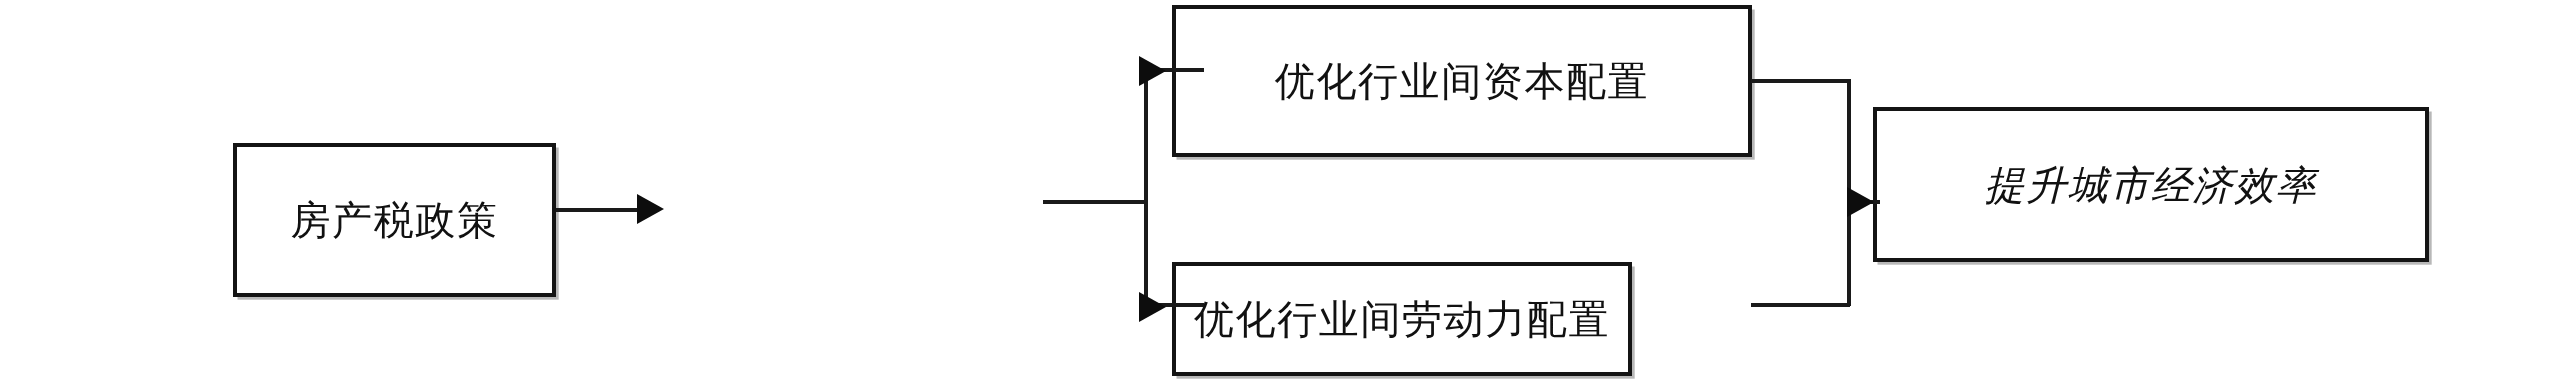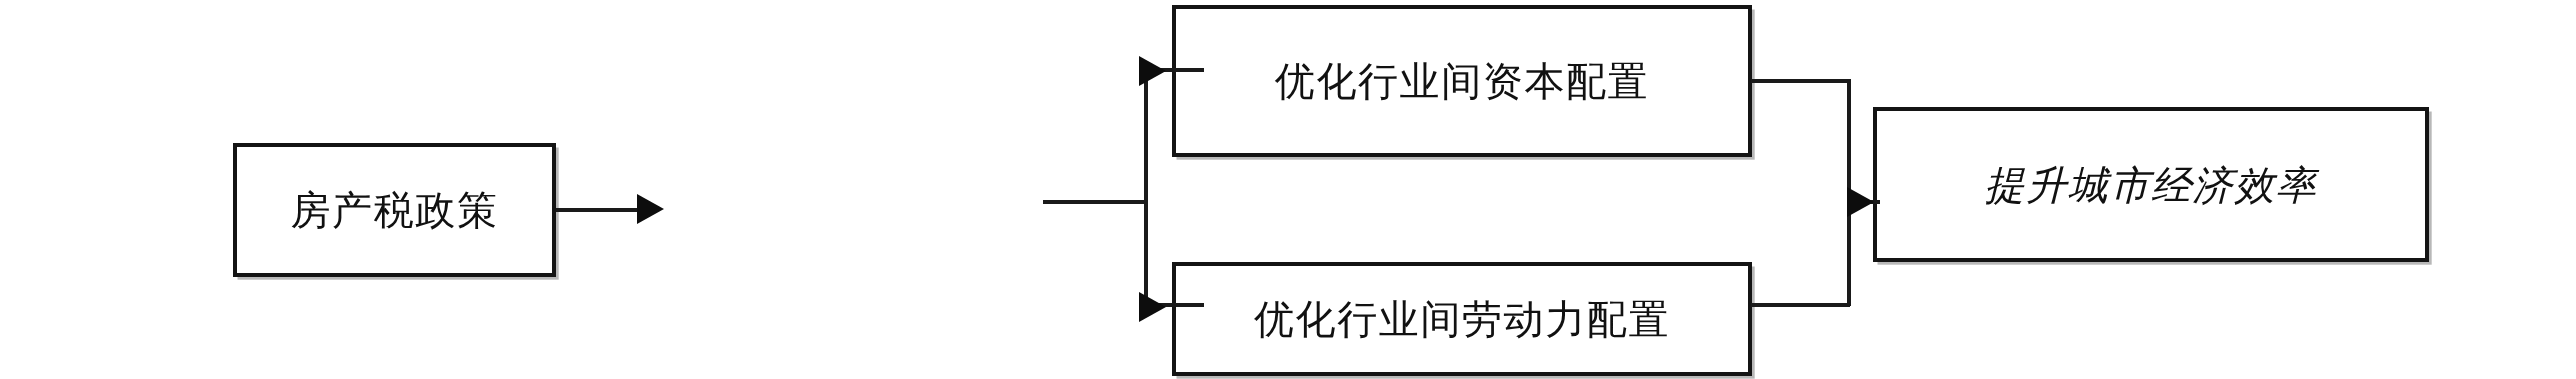--- a/index.html
+++ b/index.html
@@ -35,24 +35,24 @@
     letter-spacing: 0.04em;
     white-space: pre-line;
     user-select: none;
   }
   .node-label {
     display: block;
     width: 100%;
     white-space: pre-line;
   }
 
-  #node-policy      { left: 233px;  top: 143px; width: 323px; height: 134px; font-size: 40px; }
+  #node-policy      { left: 233px;  top: 143px; width: 323px; height: 154px; font-size: 40px; }
   #node-curb        { left: 664px;  top: 97px; width: 379px; height: 211px; font-size: 40px; }
   #node-capital     { left: 1172px; top: 4.5px;   width: 580px; height: 152px; font-size: 40px; }
-  #node-labor       { left: 1172px; top: 262px; width: 580px; height: 114px; font-size: 40px; justify-content: center; }
+  #node-labor       { left: 1172px; top: 262px; width: 460px; height: 114px; font-size: 40px; justify-content: center; }
   #node-efficiency  { left: 1873px; top: 107px; width: 556px; height: 155px; font-size: 40px; font-style: italic; }
 
   
   .edge-h, .edge-v {
     position: absolute;
     background: #1a1a1a;
   }
   .edge-h { height: 3.6px; }
   .edge-v { width: 3.6px; }
 

